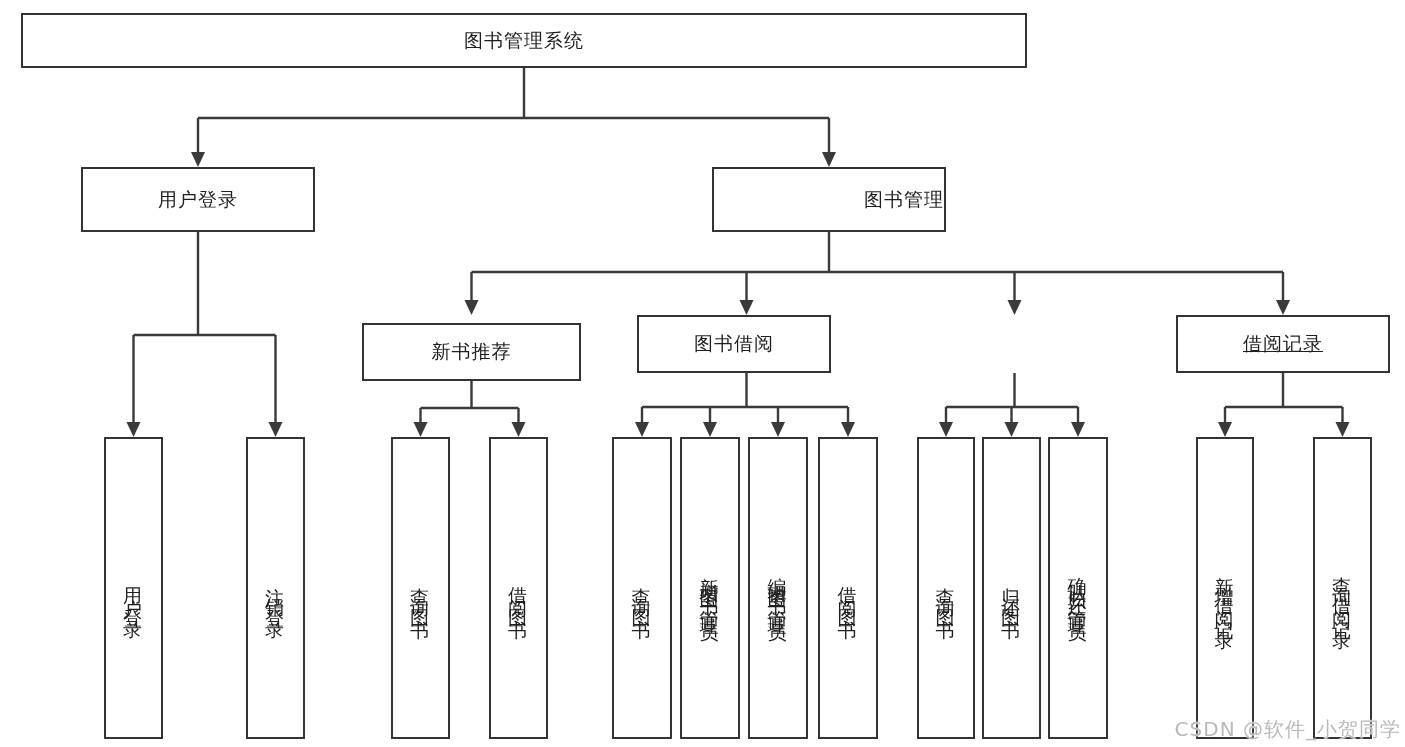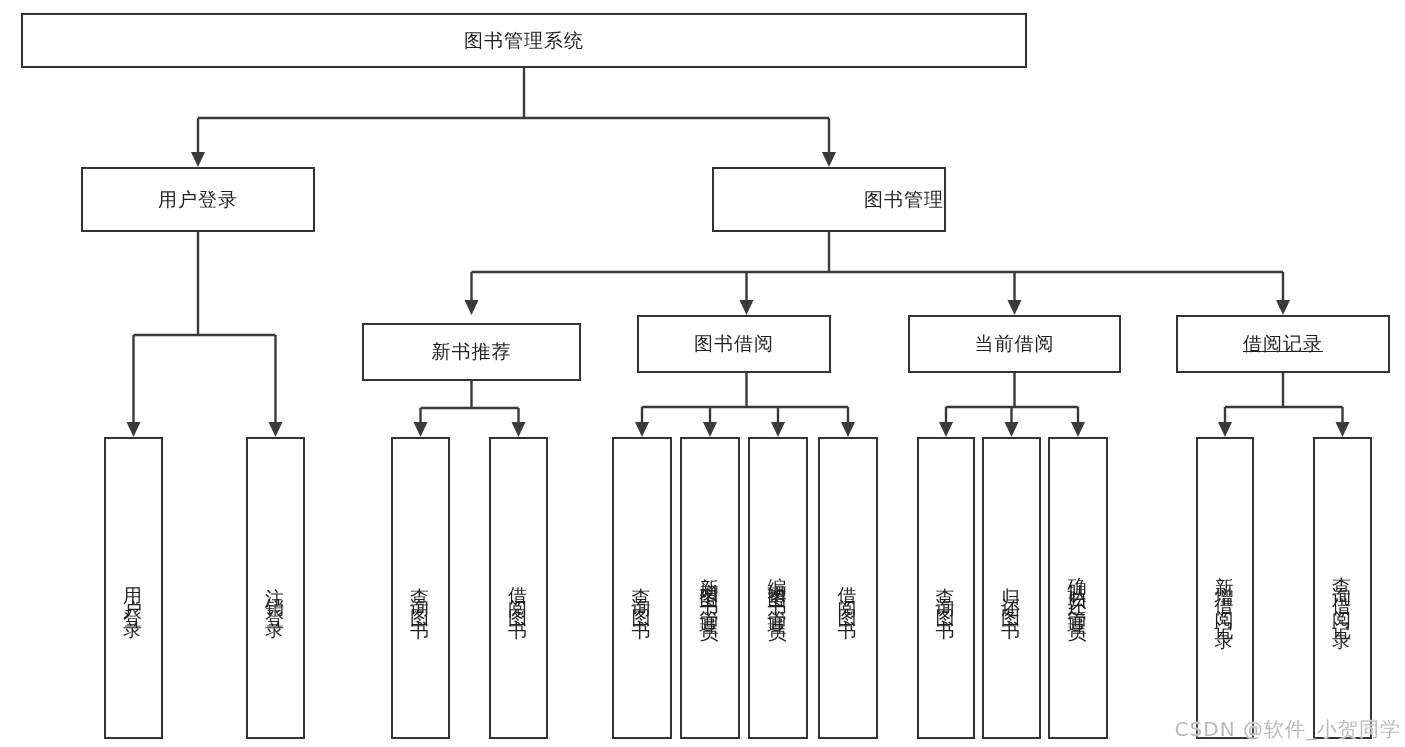--- a/index.html
+++ b/index.html
@@ -127,23 +127,20 @@
   <div class="box" style="left:712px; top:167px; width:234px; height:65px;justify-content:flex-end;">
     <span class="hlabel">图书管理</span>
   </div>
 
   <div class="box" style="left:362px; top:315px; width:219px; height:58px;margin-top:8px;">
     <span class="hlabel">新书推荐</span>
   </div>
   <div class="box" style="left:637px; top:315px; width:194px; height:58px;">
     <span class="hlabel">图书借阅</span>
   </div>
-  <div class="box" style="left:908px; top:315px; width:213px; height:58px;">
-    <span class="hlabel">当前借阅</span>
-  </div>
   <div class="box" style="left:1176px; top:315px; width:214px; height:58px;text-decoration:underline;">
     <span class="hlabel">借阅记录</span>
   </div>
 
   <div class="box leaf" style="left:104px; width:59px;">
     <span class="vlabel">用户登录</span>
   </div>
   <div class="box leaf" style="left:246px; width:59px;">
     <span class="vlabel">注销登录</span>
   </div>

